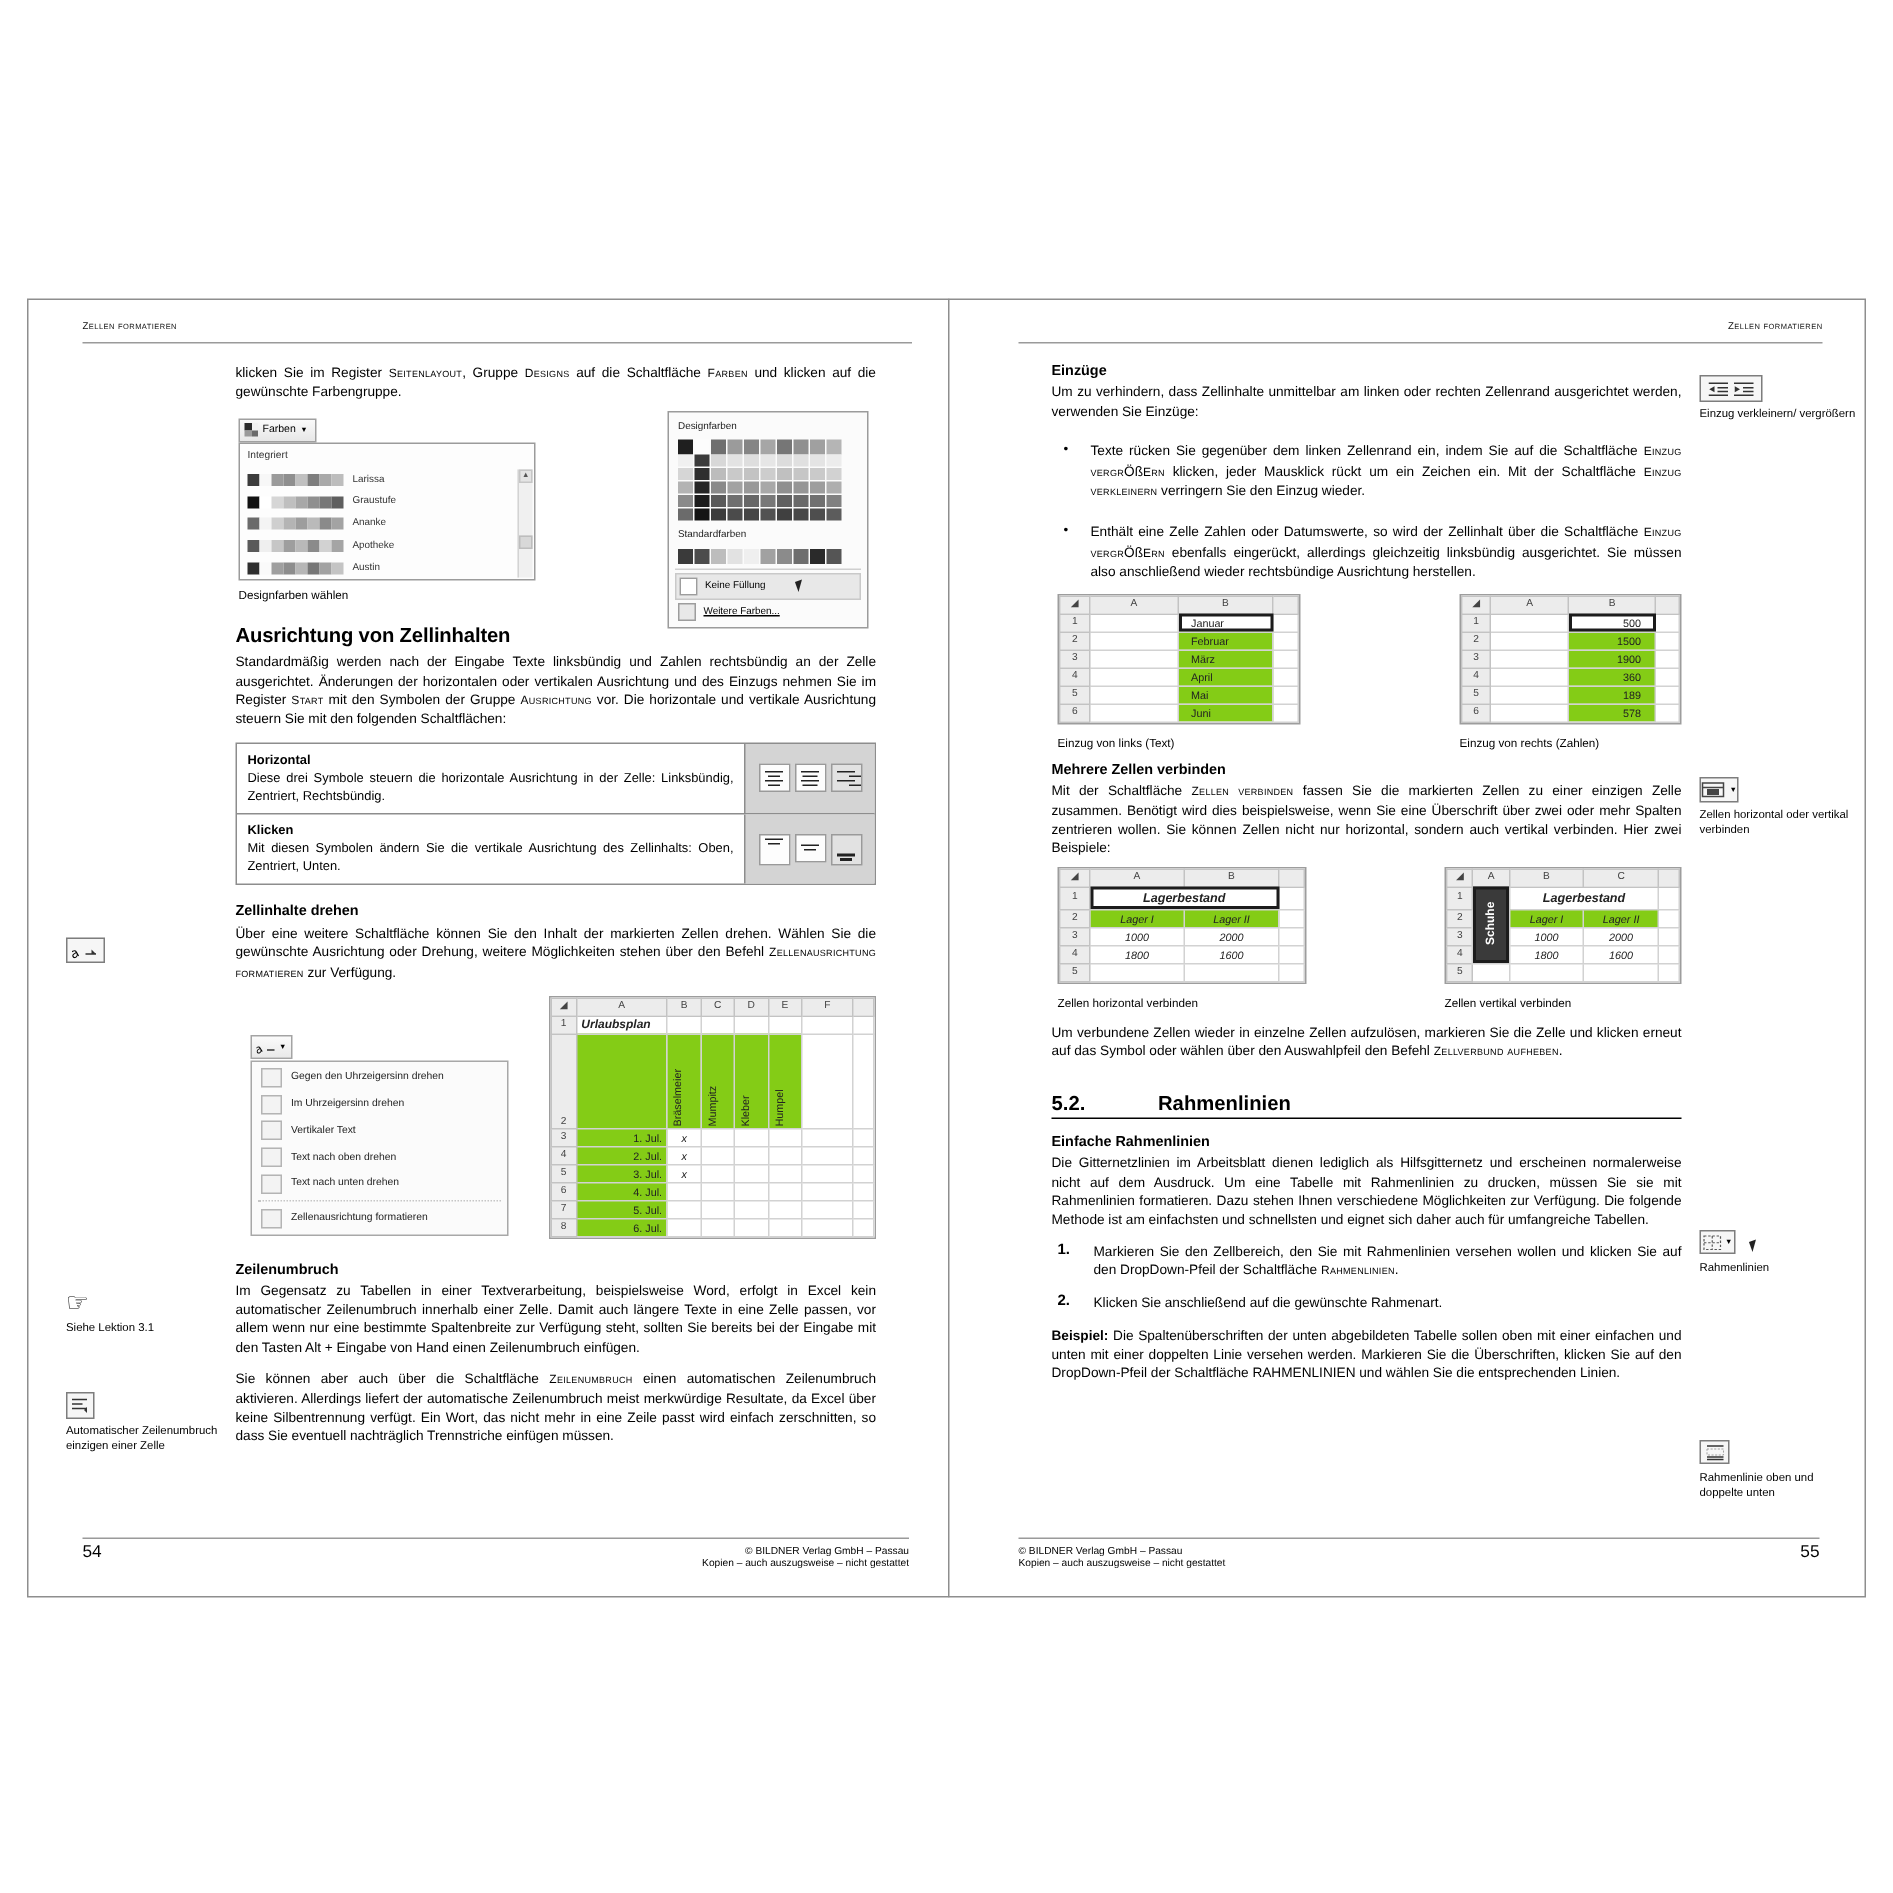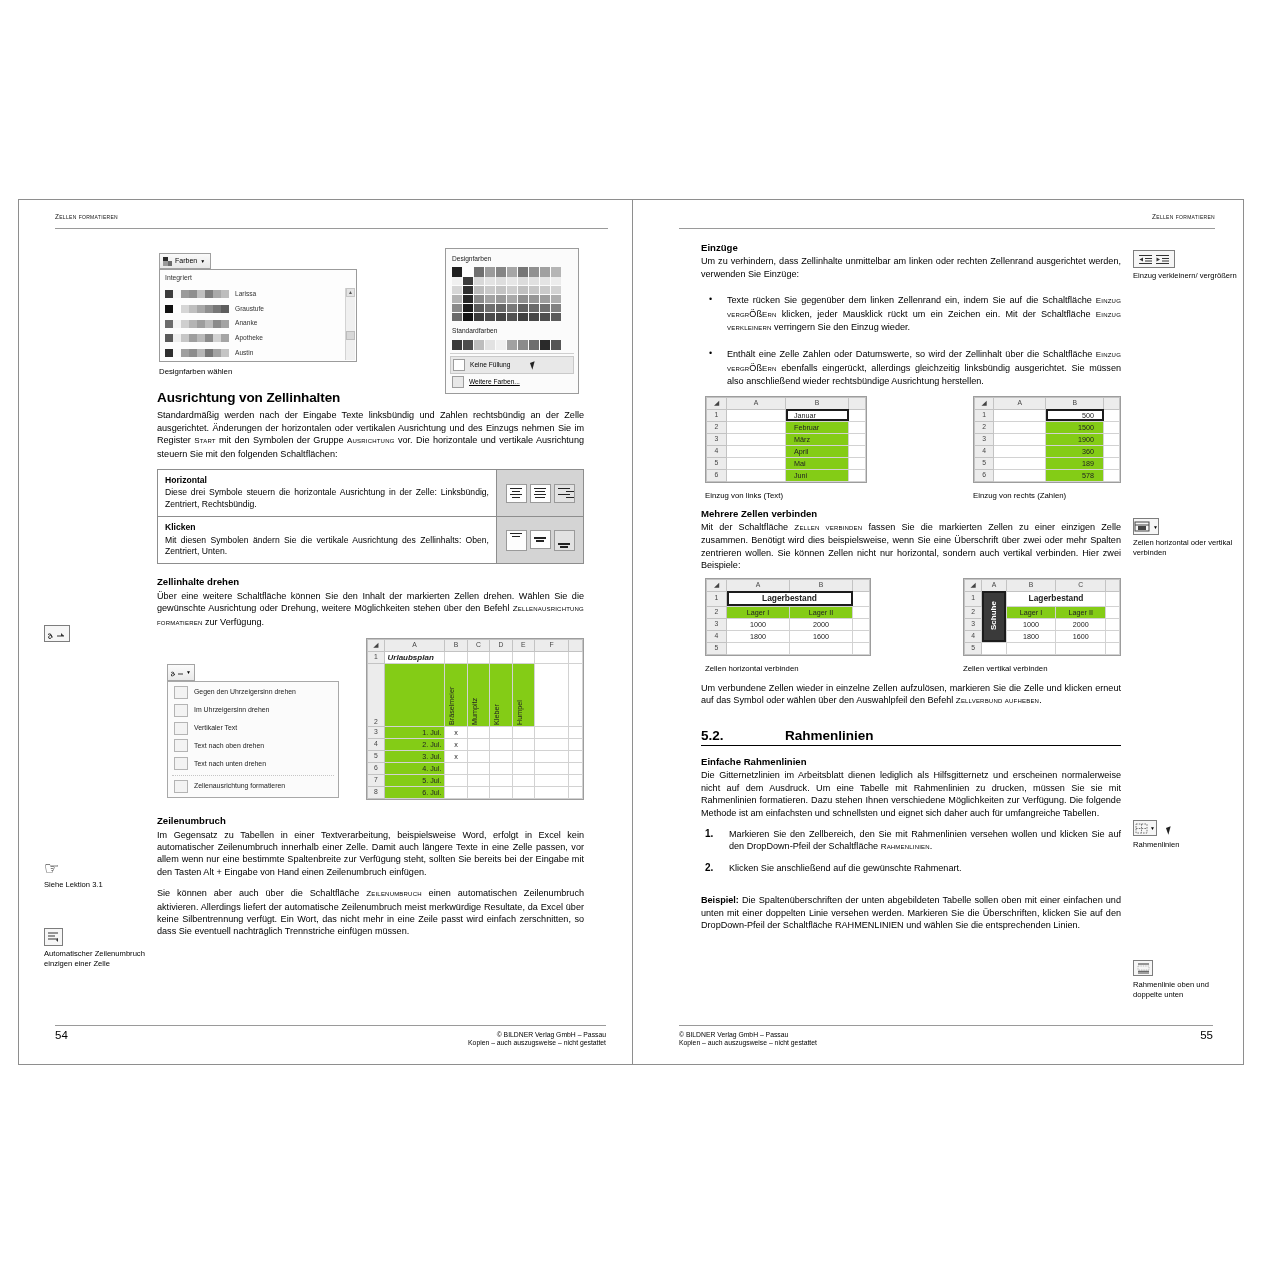--- a/index.html
+++ b/index.html
@@ -77,21 +77,21 @@
   }
   .numhead {
     display: flex;
     align-items: baseline;
     font-size: 13.5px;
     font-weight: bold;
     border-bottom: 1.4px solid #000;
     padding-bottom: 3px;
     margin: 22px 0 10px 0;
   }
-  .numhead .no { width: 84px; }
+  .numhead .no { width: 71px; }
 
   
   .marginnote {
     position: absolute;
     width: 108px;
     font-size: 7.6px;
     line-height: 10px;
   }
   .page-left  .marginnote { left: 25px; }
   .page-right .marginnote { left: 500px; width: 104px; }
@@ -184,21 +184,21 @@
   .xl th.colh, .xl td.rowh {
     background: #ececec;
     color: #444;
     text-align: center;
     border: 1px solid #c3c3c3;
     font-size: 6.8px;
   }
   .xl td.rowh { width: 13px; }
   .xl .sel  { background: #84cc16; }
   .xl .bold { font-weight: bold; font-size: 8.4px; }
-  .xl .ctr  { text-align: center; }
+  .xl .ctr  { text-align: center; font-style: italic; }
   .xl .rt   { text-align: right; }
   .xl .corner { background:#ececec; }
   .caption { font-size: 7.8px; margin-top: 4px; }
   .fig { display: inline-block; }
 
   
   .selbox { outline: 2px solid #1c1c1c; outline-offset: -2px; }
 
   
   .rot {
@@ -344,20 +344,21 @@
             <line x1="1" y1="5" x2="8" y2="5" stroke="#333" stroke-width="1"></line>
             <line x1="1" y1="8" x2="11" y2="8" stroke="#333" stroke-width="1"></line>
             <path d="M9 9 L11 7 L11 11 Z" fill="#333"></path>
           </svg>
         </span>
         <span class="cap">Automatischer Zeilenumbruch einzigen einer Zelle</span>
       </div>
 
       <div class="col">
 
+        <p>klicken Sie im Register <span class="smallcaps" style="font-size:.88em;letter-spacing:.2px">Seitenlayout</span>, Gruppe <span class="smallcaps" style="font-size:.88em;letter-spacing:.2px">Designs</span> auf die Schaltfläche <span class="smallcaps" style="font-size:.88em;letter-spacing:.2px">Farben</span> und klicken auf die gewünschte Farbengruppe.</p>
 
         <div style="position:relative;height:126px;margin-top:10px;">
 
           <div style="position:absolute;left:2px;top:0;">
             <div class="ribbtn">
               <span class="swatch4">
                 <span style="background:#2b2b2b"></span>
                   <span style="background:#f2f2f2"></span>
                 <span style="background:#9a9a9a"></span>
                   <span style="background:#6b6b6b"></span>
@@ -1033,21 +1034,21 @@
         </div>
 
         <h4 class="sub" style="margin-top:2px">Einfache Rahmenlinien</h4>
         <p>Die Gitternetzlinien im Arbeitsblatt dienen lediglich als Hilfsgitternetz und erscheinen normalerweise nicht auf dem Ausdruck. Um eine Tabelle mit Rahmenlinien zu drucken, müssen Sie sie mit Rahmenlinien formatieren. Dazu stehen Ihnen verschiedene Möglichkeiten zur Verfügung. Die folgende Methode ist am einfachsten und schnellsten und eignet sich daher auch für umfangreiche Tabellen.</p>
 
         <ol class="num">
           <li>Markieren Sie den Zellbereich, den Sie mit Rahmenlinien versehen wollen und klicken Sie auf den DropDown-Pfeil der Schaltfläche <span class="smallcaps" style="font-size:.88em;letter-spacing:.2px">Rahmenlinien</span>.</li>
           <li>Klicken Sie anschließend auf die gewünschte Rahmenart.</li>
         </ol>
 
-        <p style="margin-top:20px"><b>Beispiel:</b><span> Die Spaltenüberschriften der unten abgebildeten Tabelle sollen oben mit einer einfachen und unten mit einer doppelten Linie versehen werden. Markieren Sie die Überschriften, klicken Sie auf den DropDown-Pfeil der Schaltfläche RAHMENLINIEN und wählen Sie die entsprechenden Linien.</span></p>
+        <p style="margin-top:10px"><b>Beispiel:</b><span> Die Spaltenüberschriften der unten abgebildeten Tabelle sollen oben mit einer einfachen und unten mit einer doppelten Linie versehen werden. Markieren Sie die Überschriften, klicken Sie auf den DropDown-Pfeil der Schaltfläche RAHMENLINIEN und wählen Sie die entsprechenden Linien.</span></p>
       </div>
 
       <div class="footer">
         <span class="cr" style="text-align:left">
           <span>© BILDNER Verlag GmbH – Passau</span><br>
           <span>Kopien – auch auszugsweise – nicht gestattet</span>
         </span>
         <span class="pno">55</span>
       </div>
     </div>

